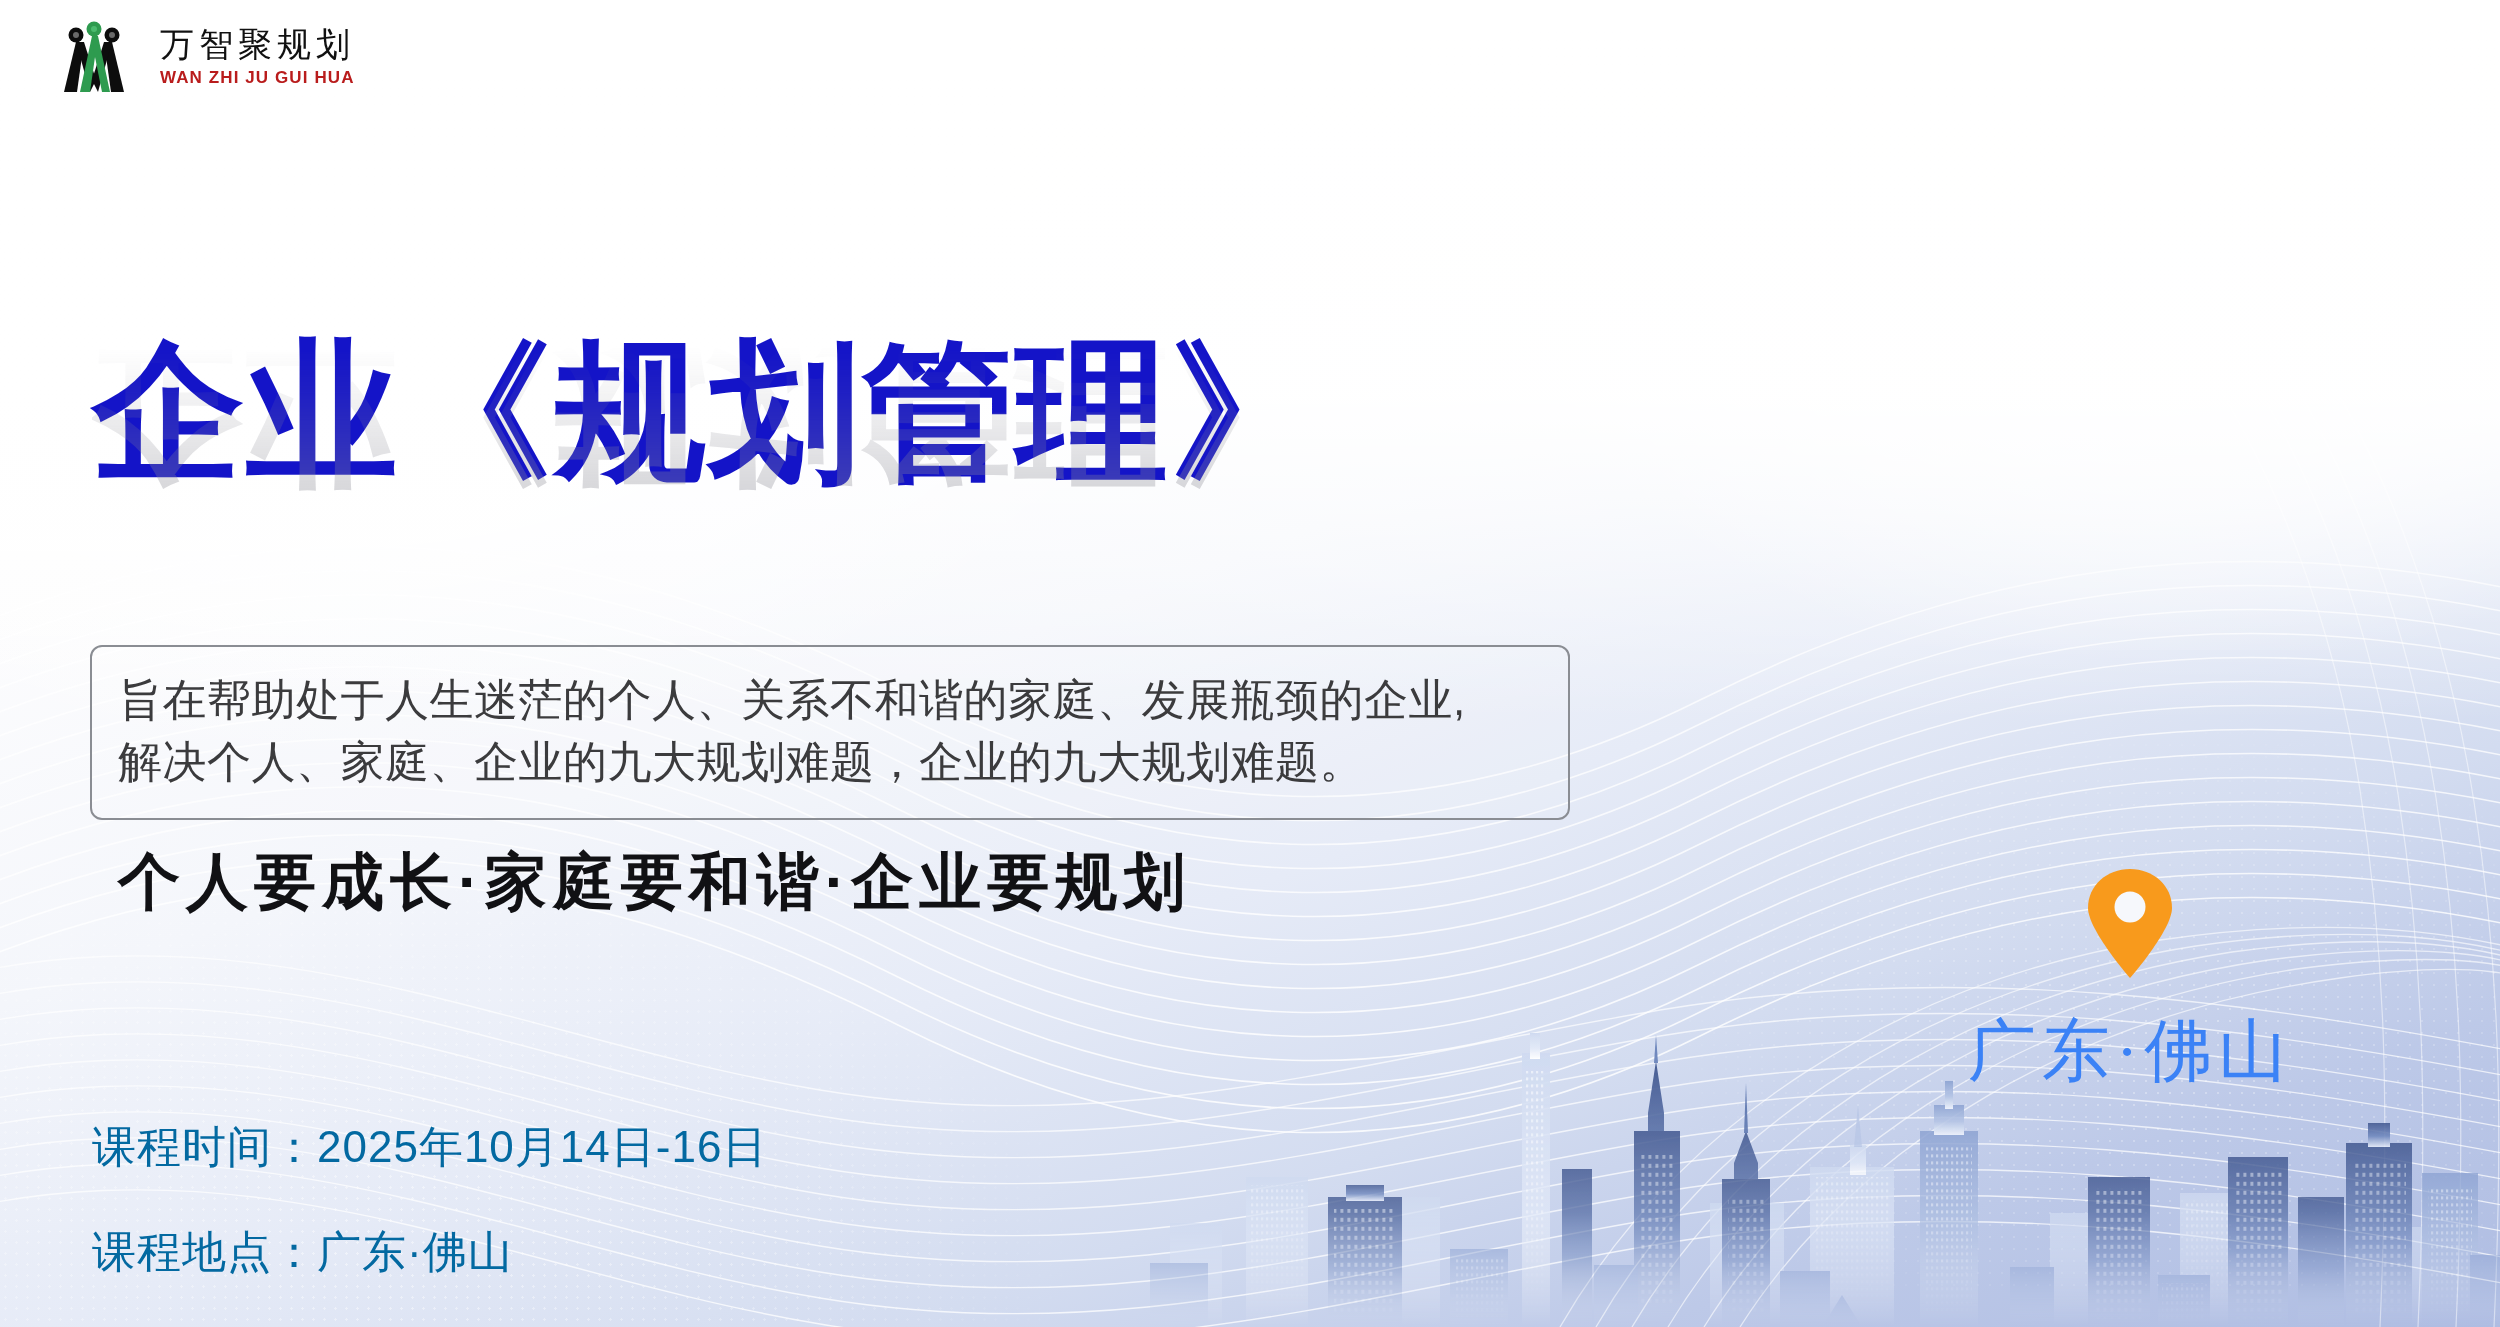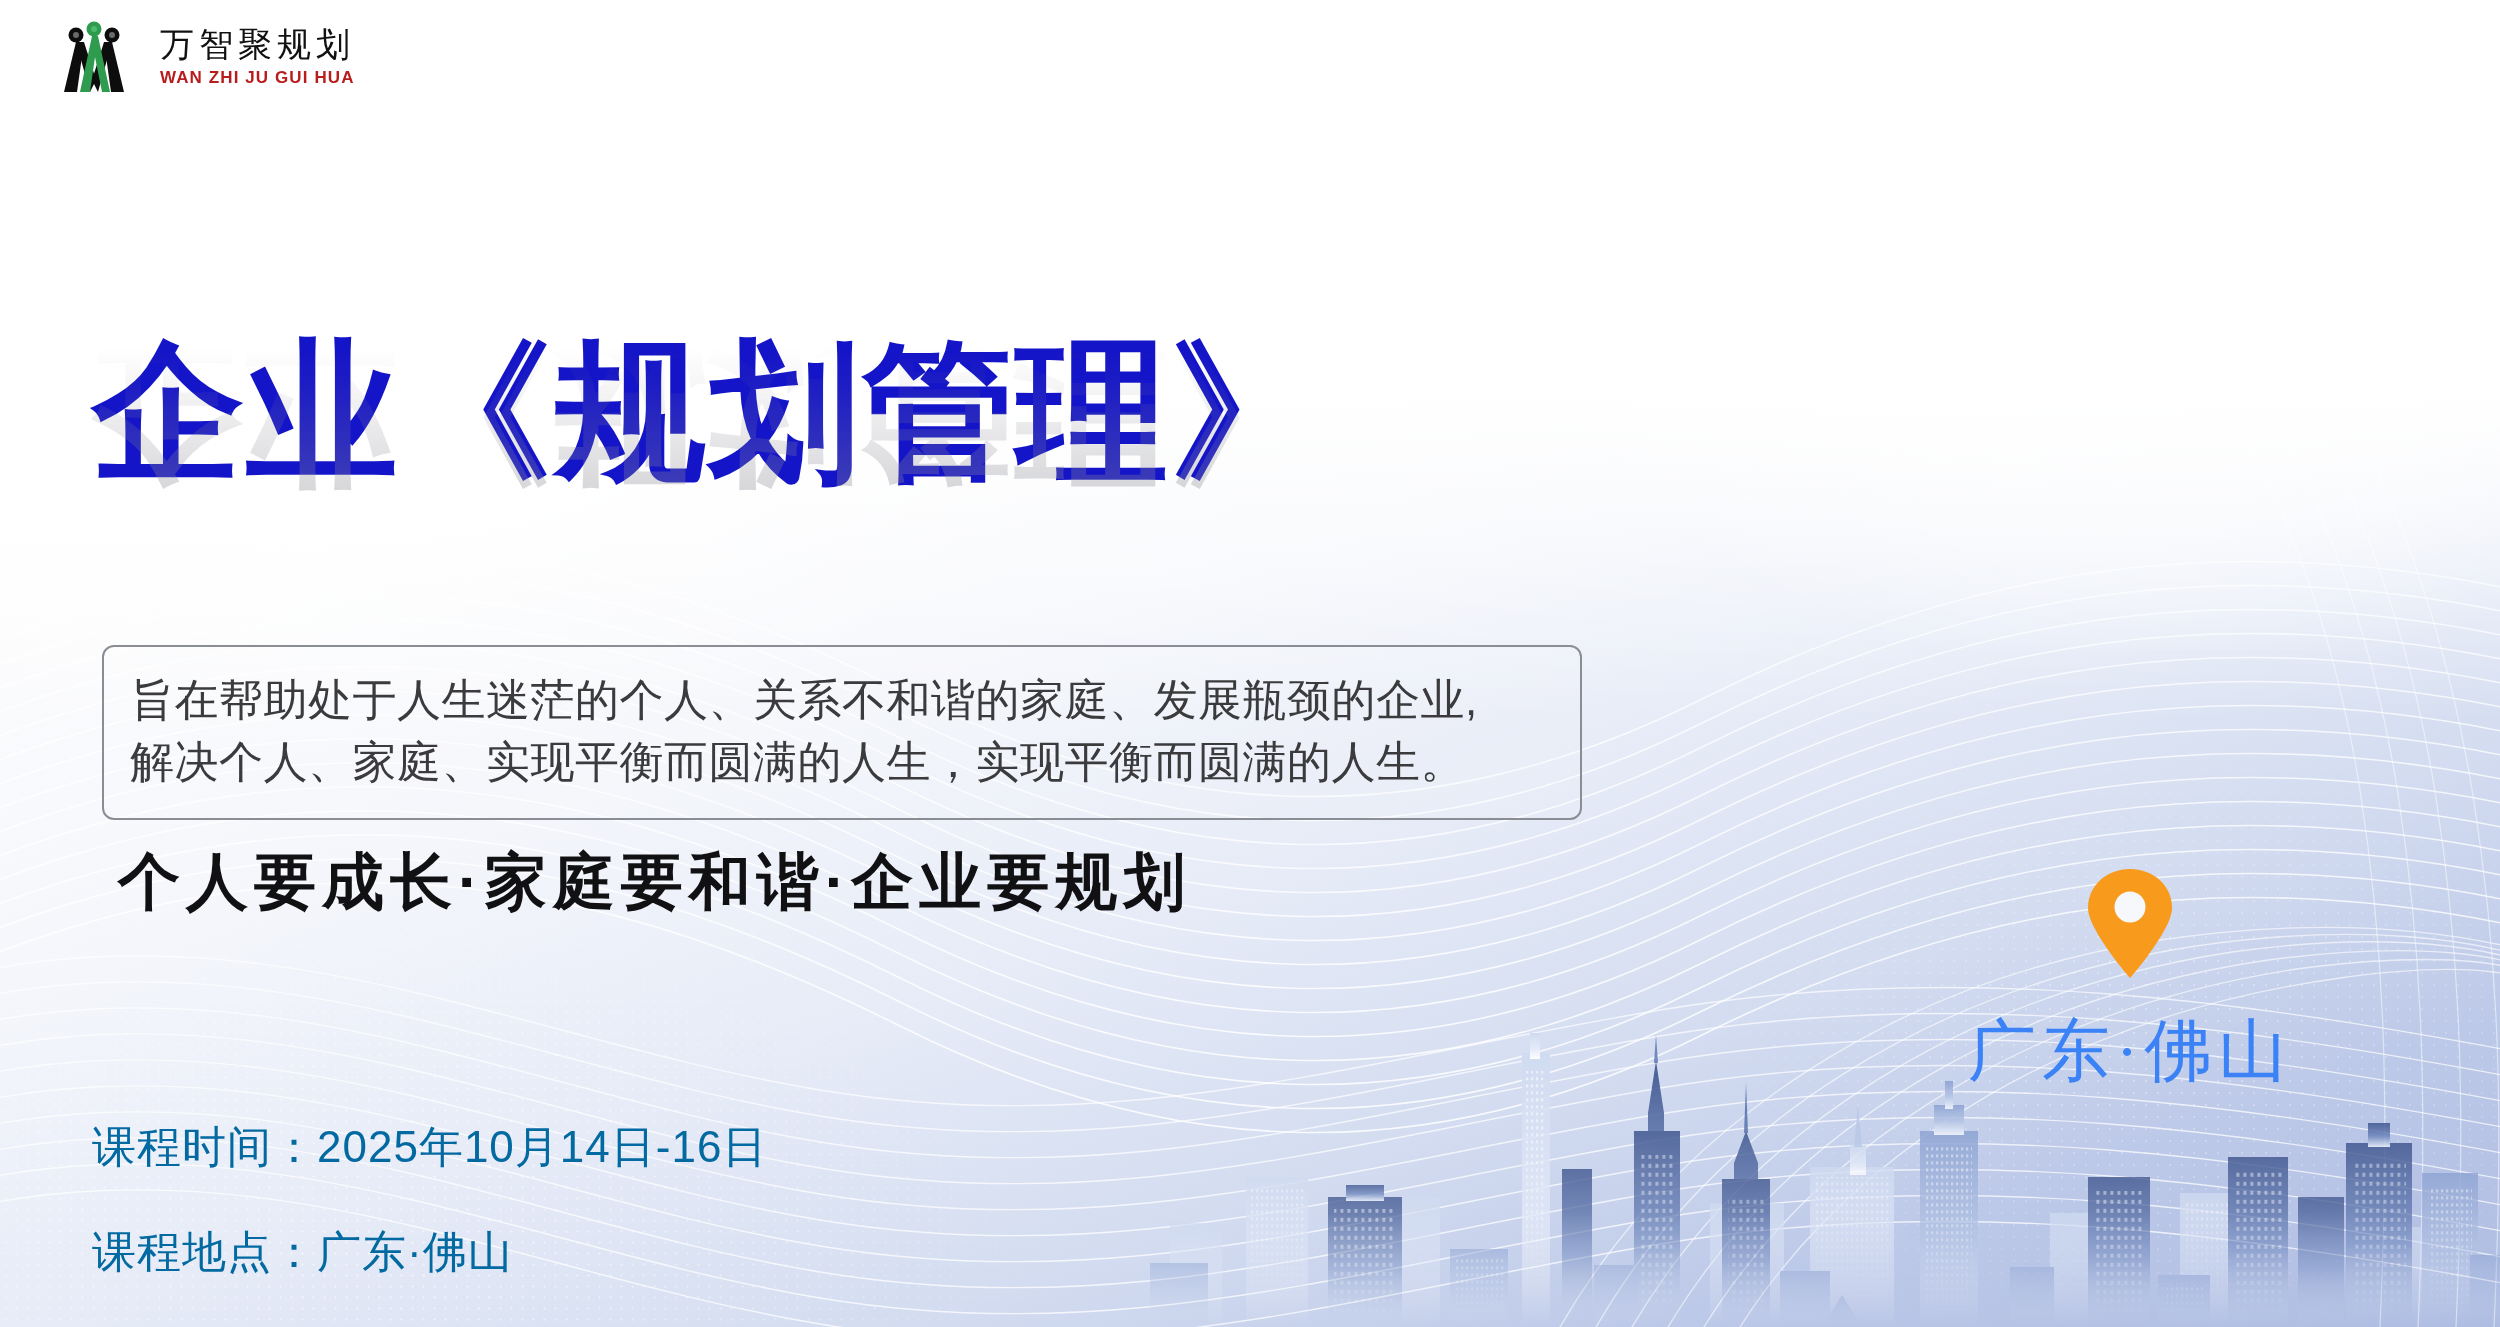--- a/index.html
+++ b/index.html
@@ -146,21 +146,21 @@
     transform-origin: top center;
     opacity: .42;
     -webkit-mask-image: linear-gradient(to top, rgba(0,0,0,0) 6%, rgba(0,0,0,.22) 34%, rgba(0,0,0,.85) 100%);
             mask-image: linear-gradient(to top, rgba(0,0,0,0) 6%, rgba(0,0,0,.22) 34%, rgba(0,0,0,.85) 100%);
     pointer-events: none;
   }
 
   
   .desc-box {
     position: absolute;
-    left: 102px; top: 645px;
+    left: 90px; top: 645px;
     width: 1480px;
     box-sizing: border-box;
     border: 2px solid #8a8d93;
     border-radius: 12px;
     padding: 22px 26px 24px 26px;
     background: rgba(255,255,255,0.10);
   }
   .desc-line {
     font-family: "Liberation Sans", "DejaVu Sans", sans-serif;
     font-size: 44px;
@@ -425,21 +425,21 @@
     </div>
   </div>
 
   <div class="title-wrap">
     <div class="title-reflection">企业《规划管理》</div>
     <h1 class="title-main">企业《规划管理》</h1>
   </div>
 
   <div class="desc-box">
     <div class="desc-line">旨在帮助处于人生迷茫的个人、关系不和谐的家庭、发展瓶颈的企业,</div>
-    <div class="desc-line">解决个人、家庭、实现平衡而圆满的人生，实现平衡而圆满的人生。</div>
+    <div class="desc-line">解决个人、家庭、企业的九大规划难题，企业的九大规划难题。</div>
   </div>
 
   <div class="slogan">个人要成长·家庭要和谐·企业要规划</div>
 
   <div class="course-info">
     <div class="course-line">课程时间：2025年10月14日-16日</div>
     <div class="course-line">课程地点：广东·佛山</div>
   </div>
 
   <div class="location">

